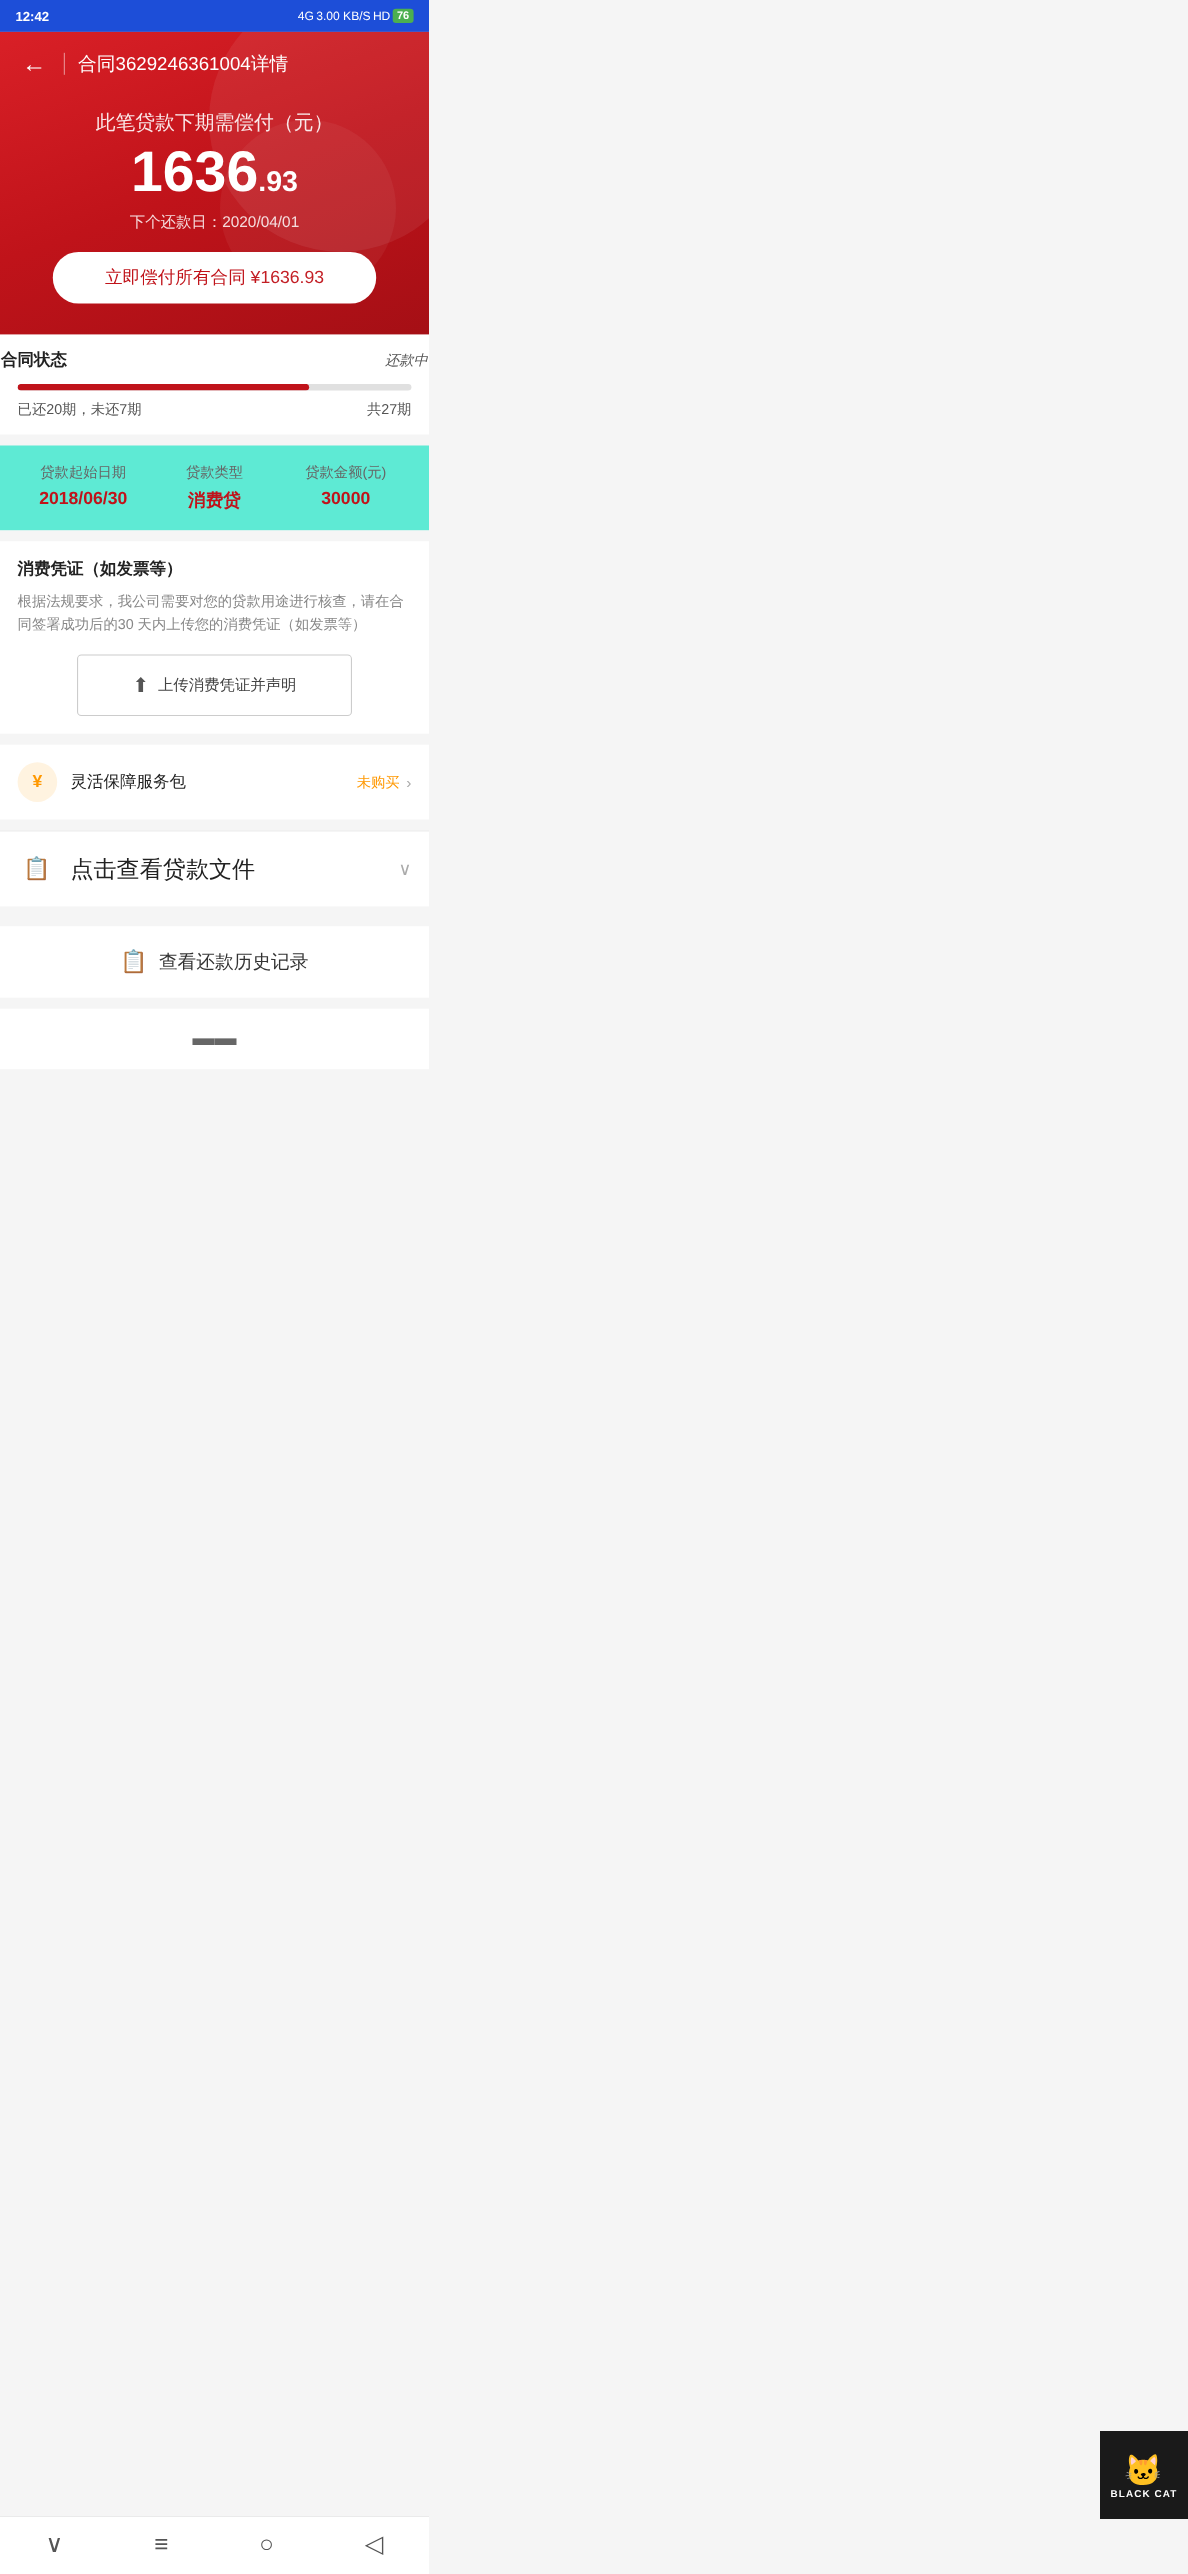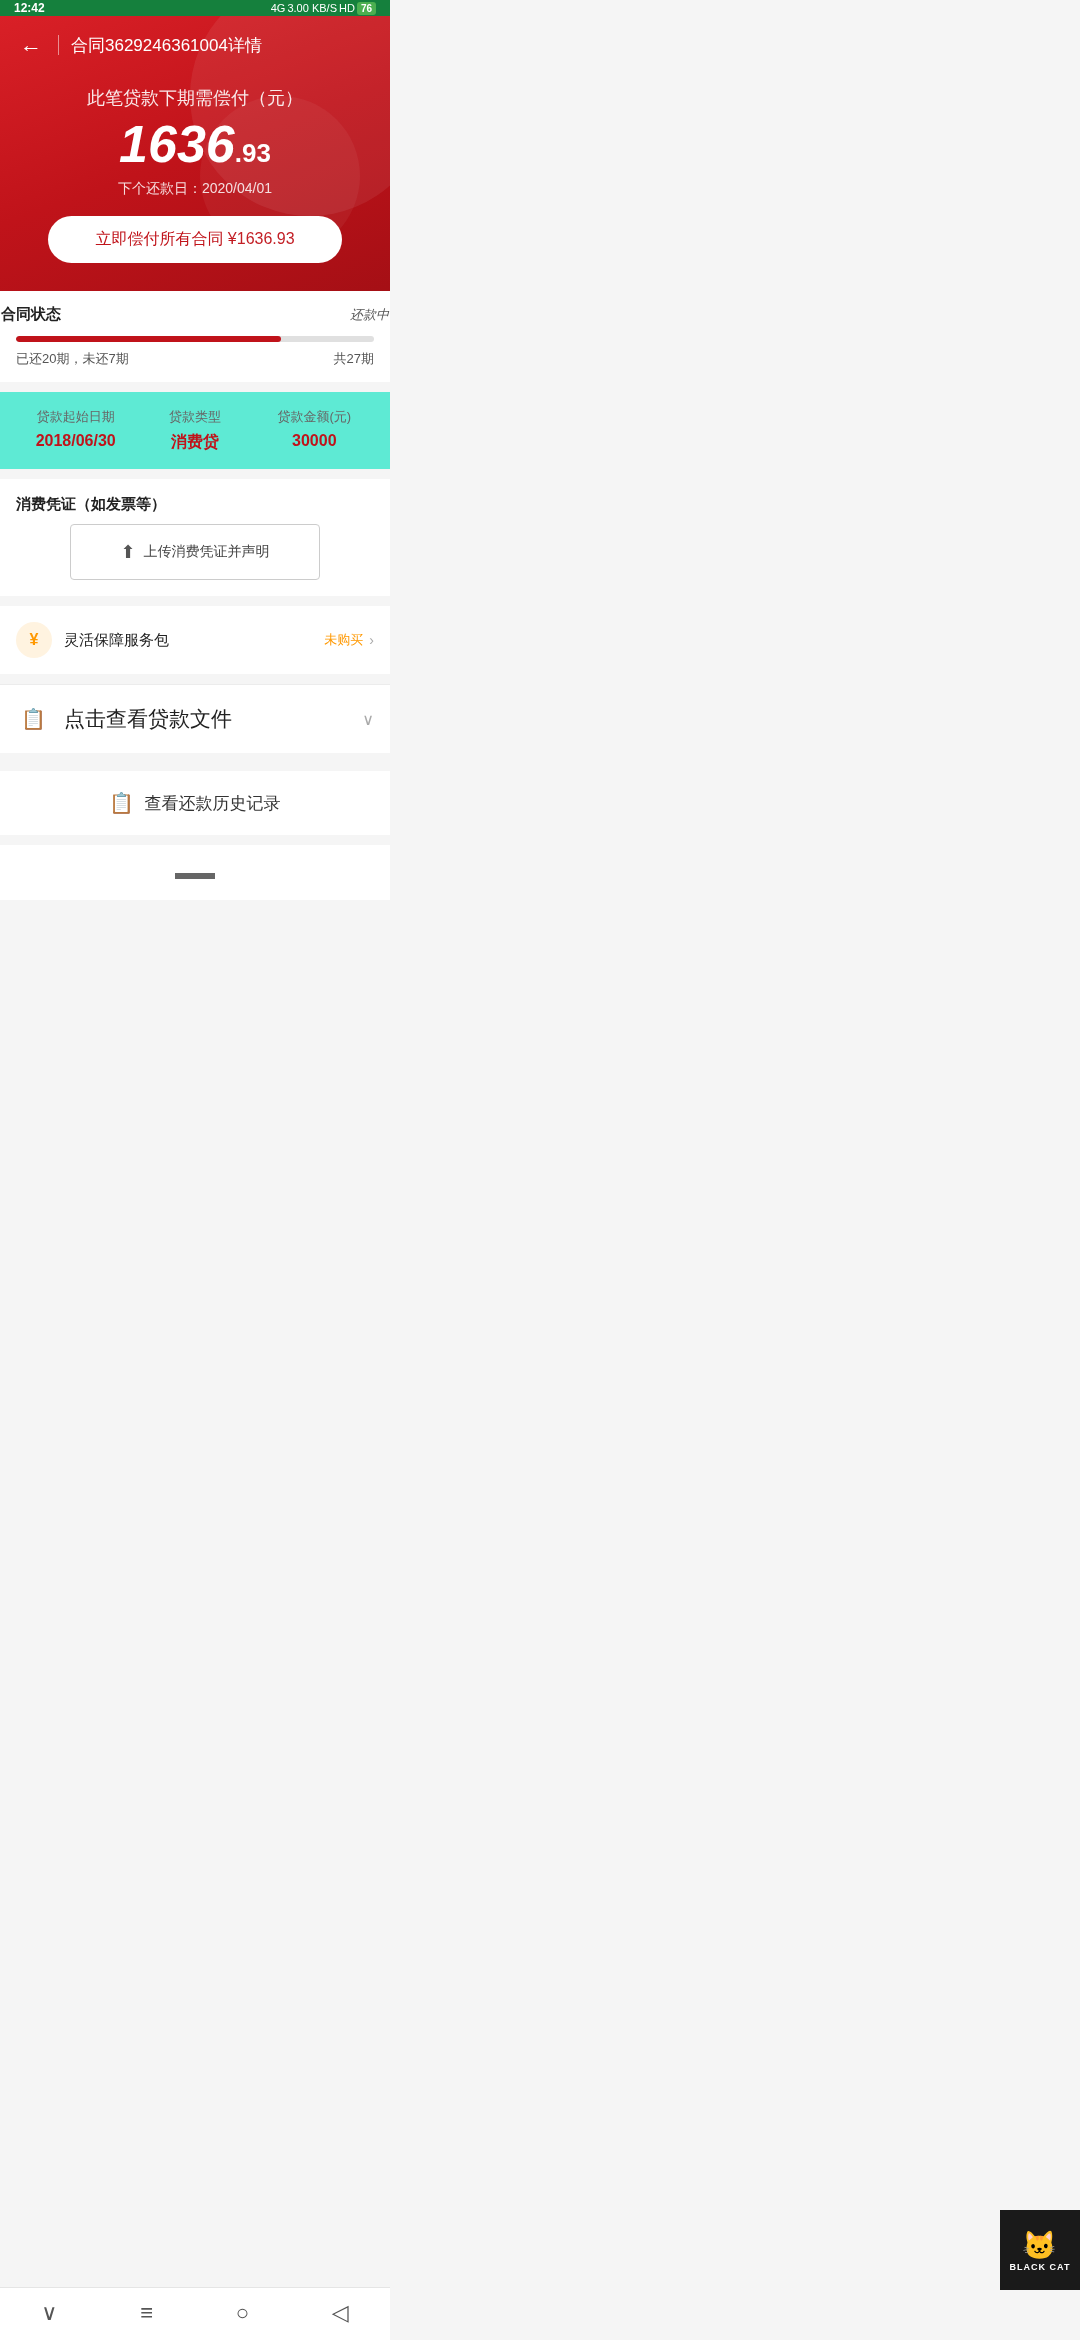--- a/index.html
+++ b/index.html
@@ -8,26 +8,26 @@
       width: 390px;
       min-height: 844px;
       font-family: -apple-system, "PingFang SC", "Helvetica Neue", Arial, sans-serif;
       background: #f5f5f5;
       overflow-x: hidden;
       position: relative;
     }
 
     
     .status-bar {
-      background: #15803d;
+      background: #1d4ed8;
       display: flex;
       justify-content: space-between;
       align-items: center;
       padding: 6px 14px;
-      height: 16px;
+      height: 29px;
     }
     .status-bar-left {
       font-size: 12px;
       color: white;
       font-weight: 600;
     }
     .status-bar-right {
       display: flex;
       align-items: center;
       gap: 2px;
@@ -103,21 +103,20 @@
     }
     .amount-row {
       text-align: center;
       margin: 6px 0 10px;
     }
     .amount-big {
       font-size: 52px;
       font-weight: 700;
       color: white;
       line-height: 1;
-      font-style: italic;
     }
     .amount-decimal {
       font-size: 26px;
       font-weight: 600;
       color: white;
     }
     .due-date {
       text-align: center;
       font-size: 14px;
       color: rgba(255,255,255,0.85);
@@ -431,20 +430,21 @@
     <div class="loan-info-value">消费贷</div>
   </div>
   <div class="loan-info-col">
     <div class="loan-info-label">贷款金额(元)</div>
     <div class="loan-info-value">30000</div>
   </div>
 </div>
 
 <div class="voucher-section">
   <div class="voucher-title">消费凭证（如发票等）</div>
+  <div class="voucher-desc">根据法规要求，我公司需要对您的贷款用途进行核查，请在合同签署成功后的30 天内上传您的消费凭证（如发票等）</div>
   <button class="upload-btn">
     <span class="upload-icon">⬆</span>
     <span>上传消费凭证并声明</span>
   </button>
 </div>
 
 <div class="service-row">
   <div class="service-icon-wrap">
     <span style="color:#ff9800; font-weight:bold; font-size:16px;">¥</span>
   </div>

